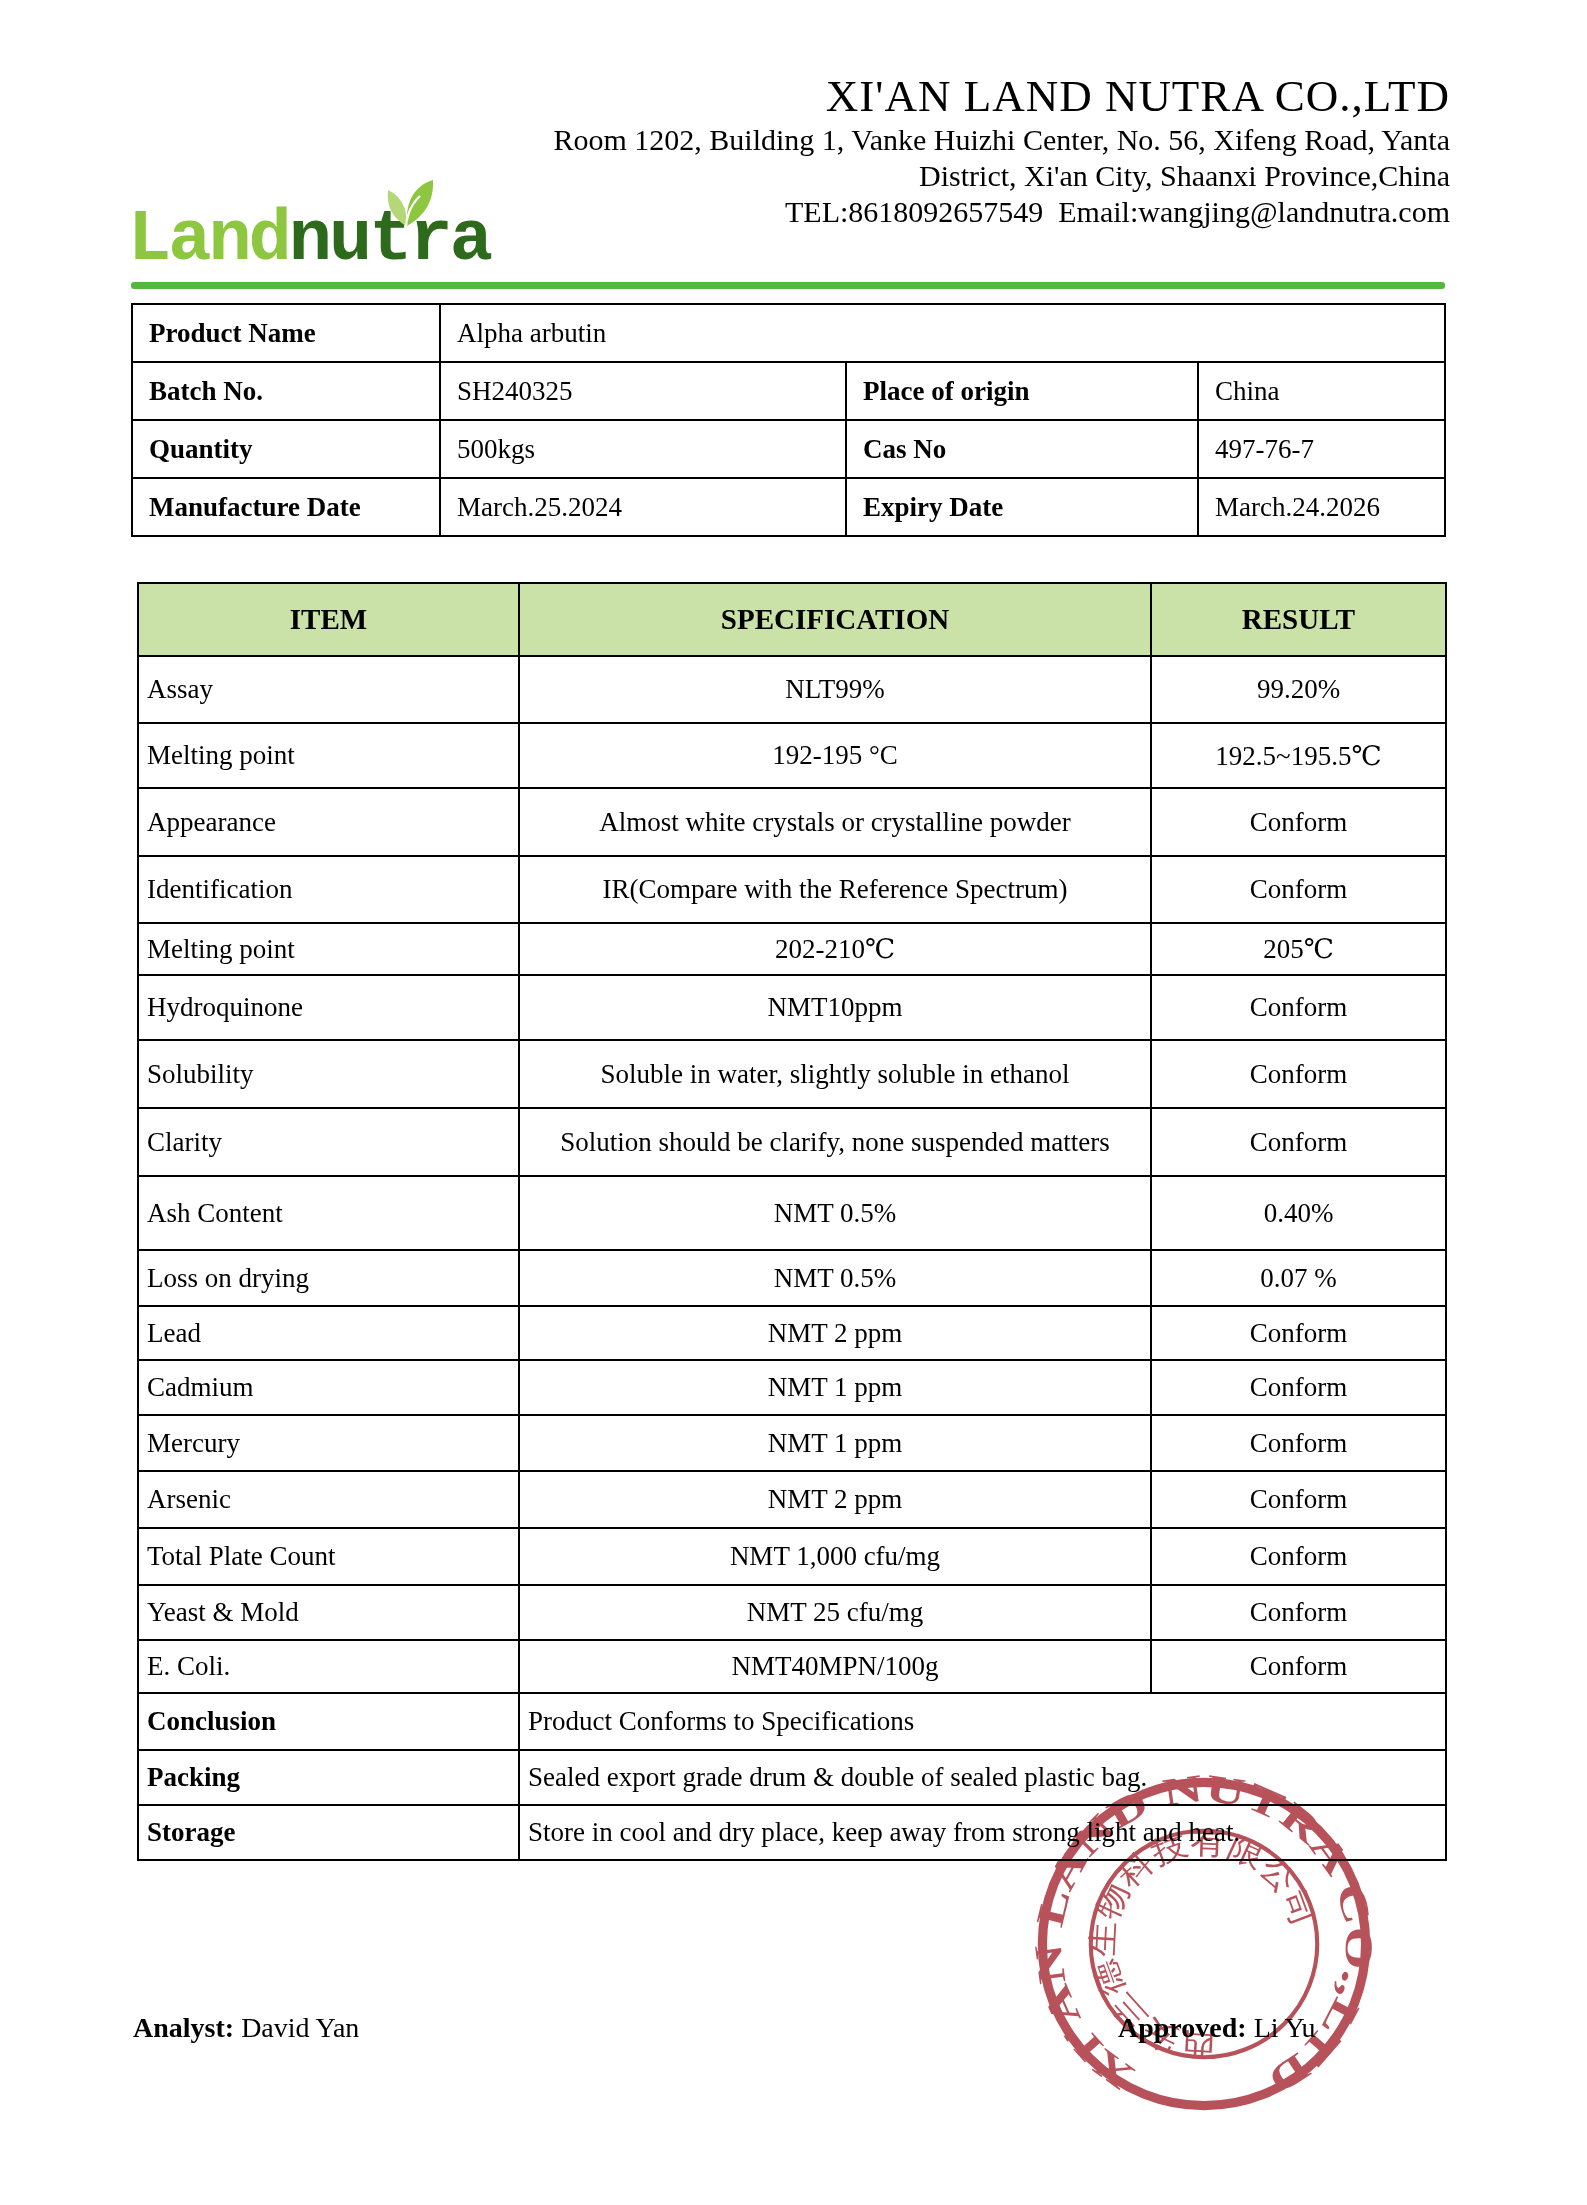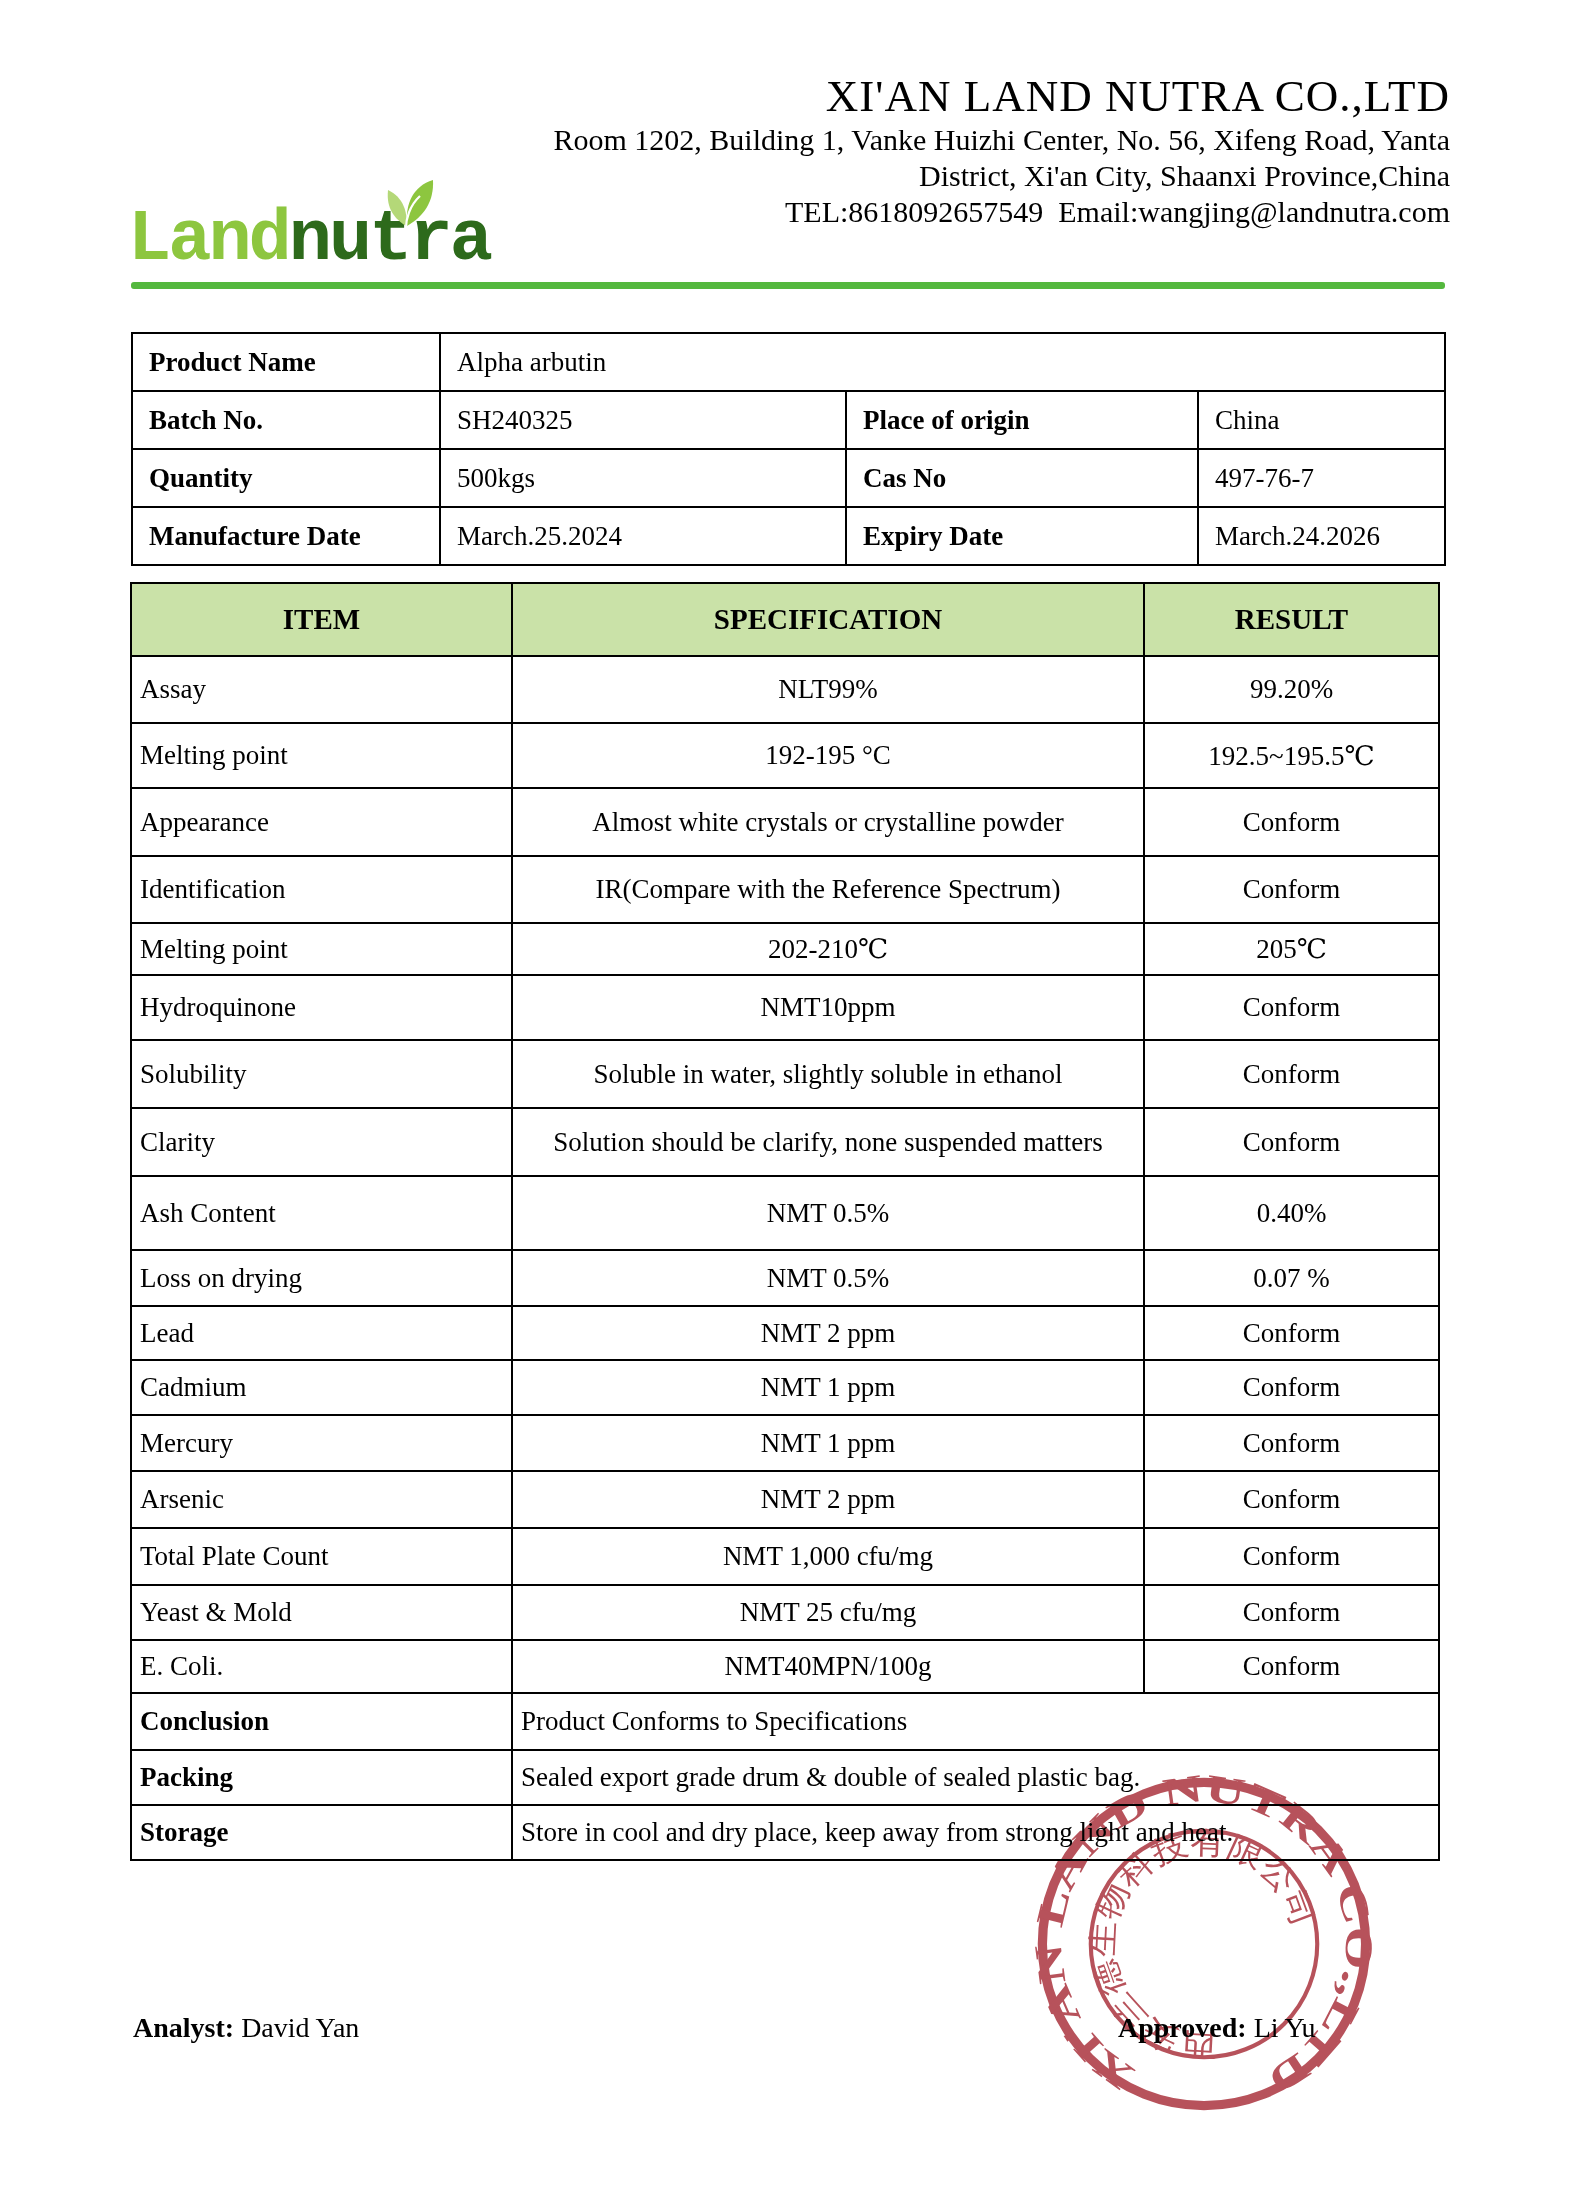--- a/index.html
+++ b/index.html
@@ -33,28 +33,28 @@
   .logo-dark{color:#2d6a1b;}
   .logo-leaf{position:absolute;left:248px;top:-26px;width:62px;height:54px;}
   .green-rule{
     position:absolute;left:131px;top:282px;width:1314px;height:7px;
     border-radius:3px;
   }
   
   table{border-collapse:collapse;table-layout:fixed;}
   td,th{border:2px solid #000;overflow:hidden;}
   .info-table{
-    position:absolute;left:131px;top:332px;width:1313px;
+    position:absolute;left:131px;top:303px;width:1313px;
     font-size:27px;
   }
   .info-table td{padding:0 0 0 16px;text-align:left;vertical-align:middle;}
   .info-table tr{height:58px;}
   .lbl{font-weight:bold;}
   .spec-table{
-    position:absolute;left:130px;top:582px;width:1308px;
+    position:absolute;left:137px;top:582px;width:1308px;
     font-size:27px;
     padding-left:48px;
   }
   .spec-table th{
     height:69px;font-size:29px;font-weight:bold;text-align:center;vertical-align:middle;
   }
   .spec-table td{vertical-align:middle;}
   .c-item{text-align:left;padding-left:8px;}
   .c-spec{text-align:center;}
   .c-result{text-align:center;}

